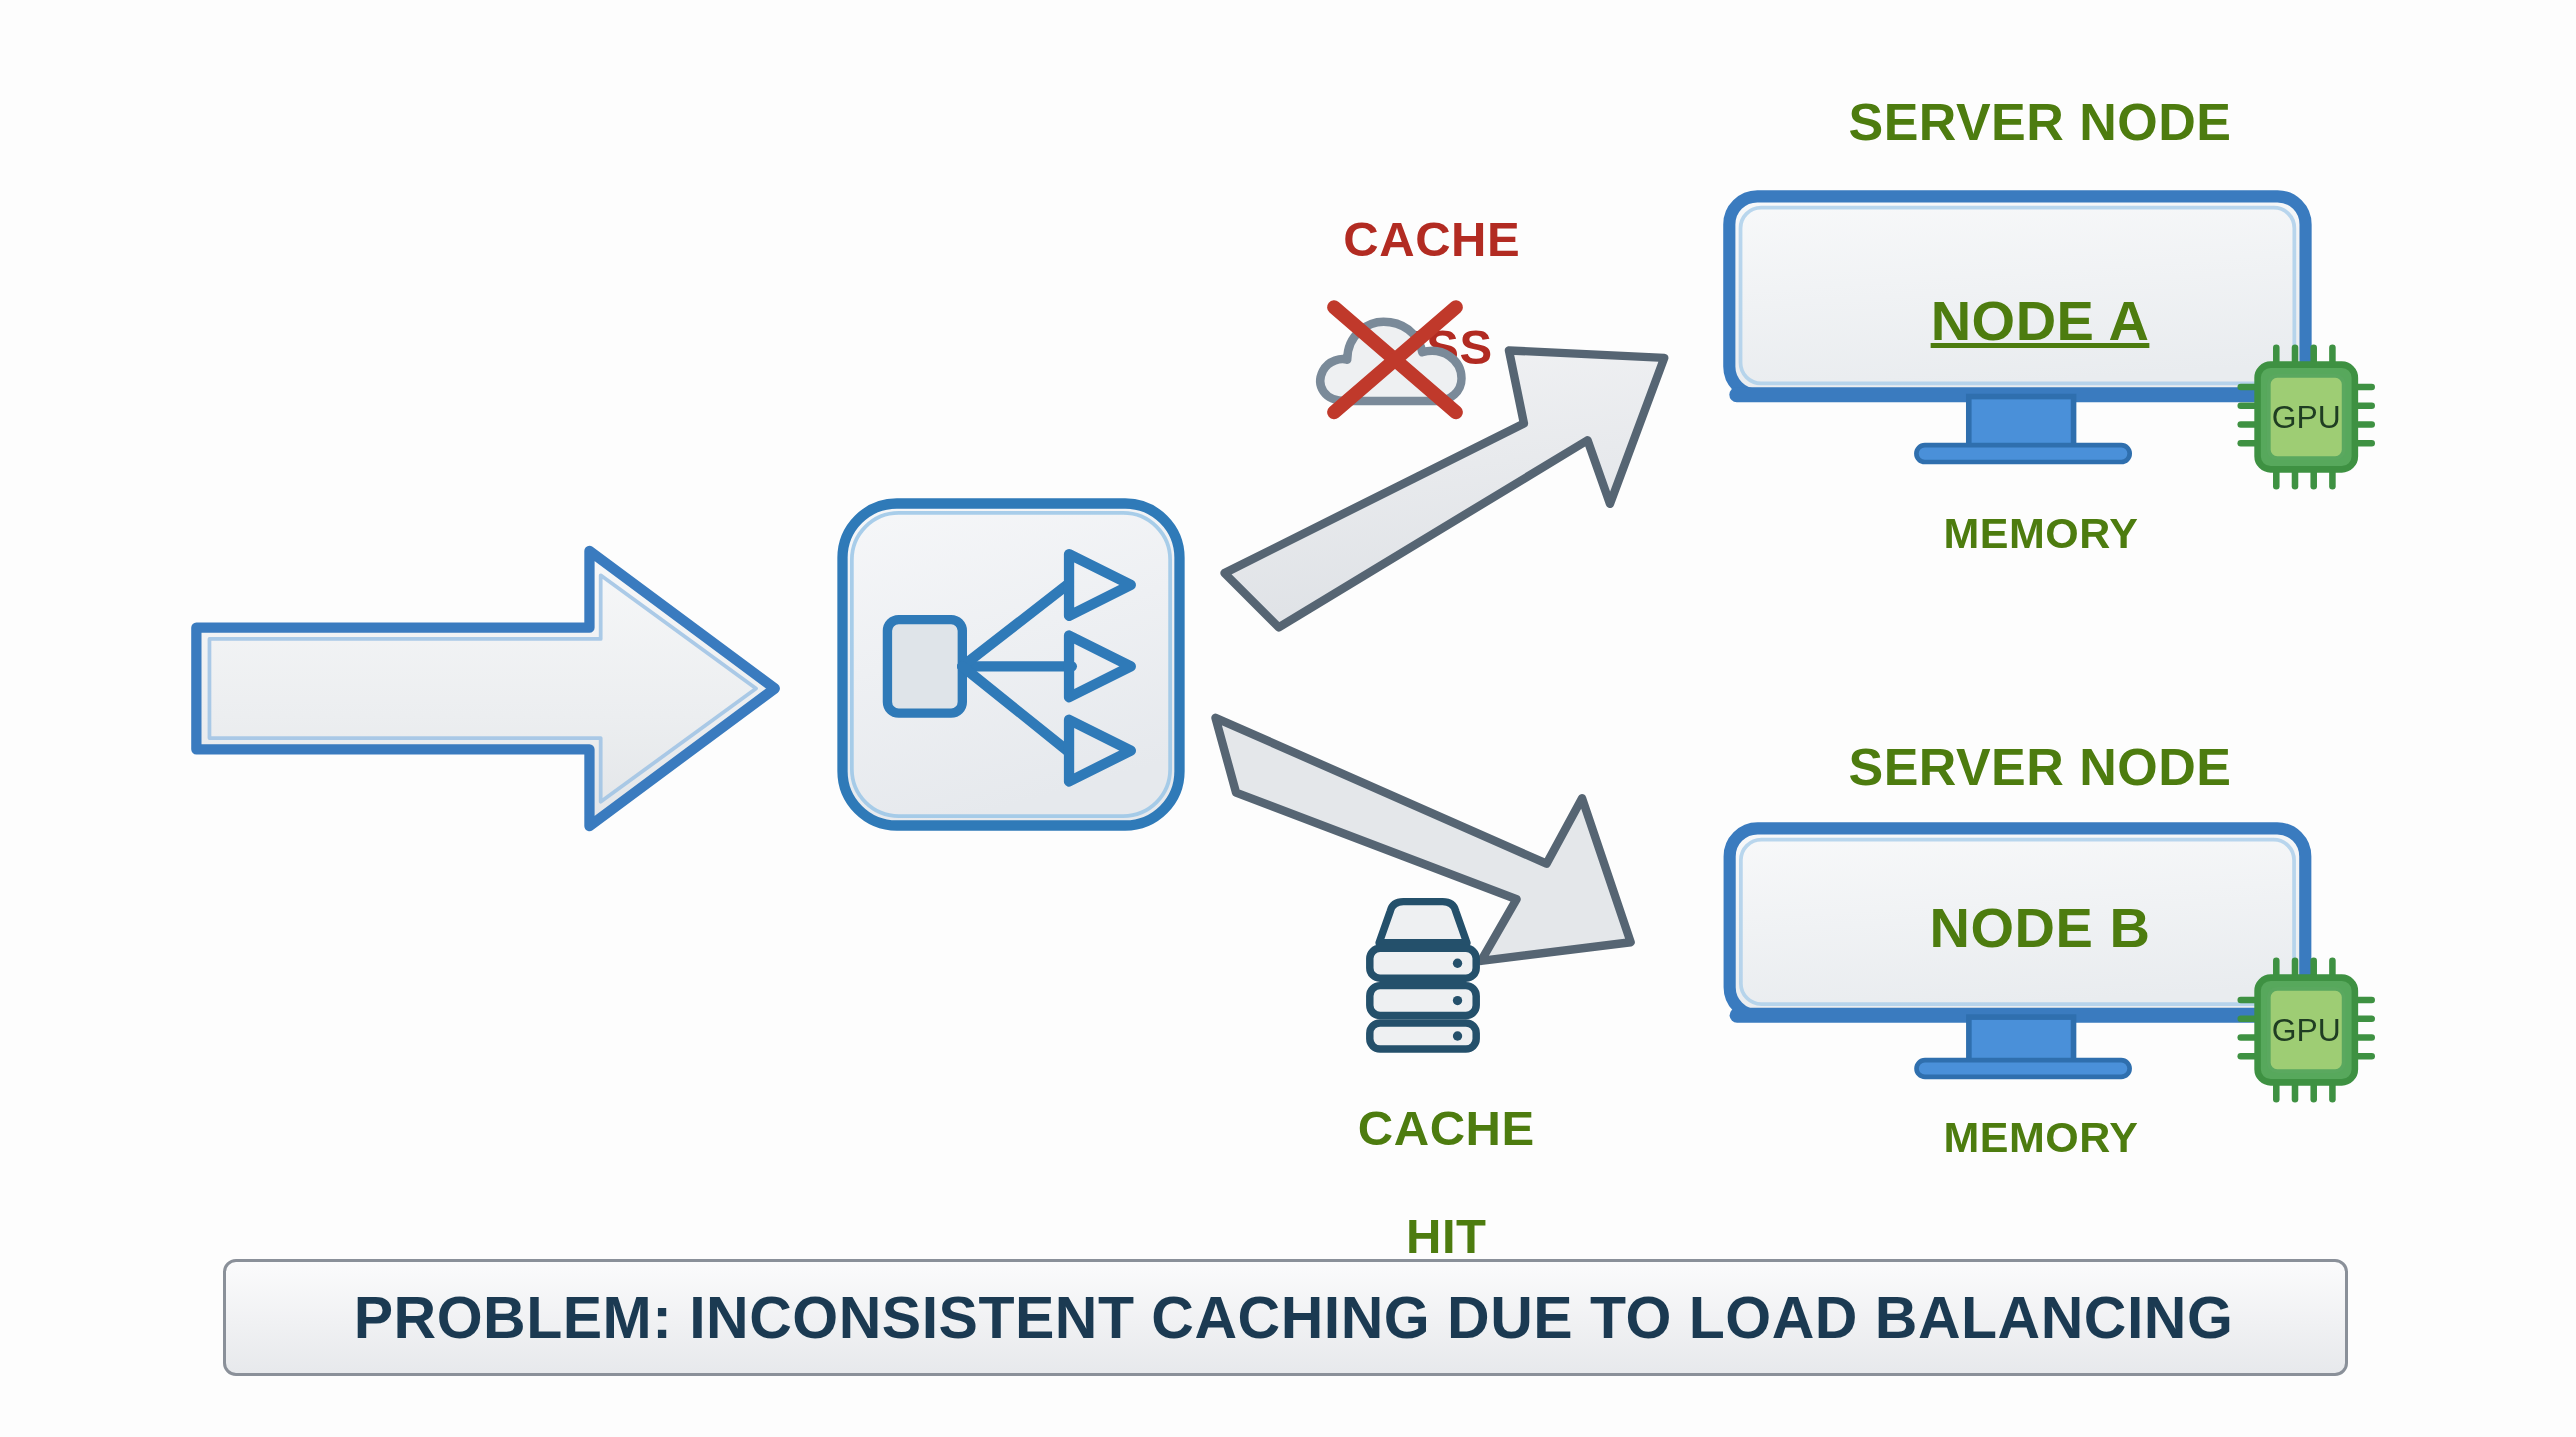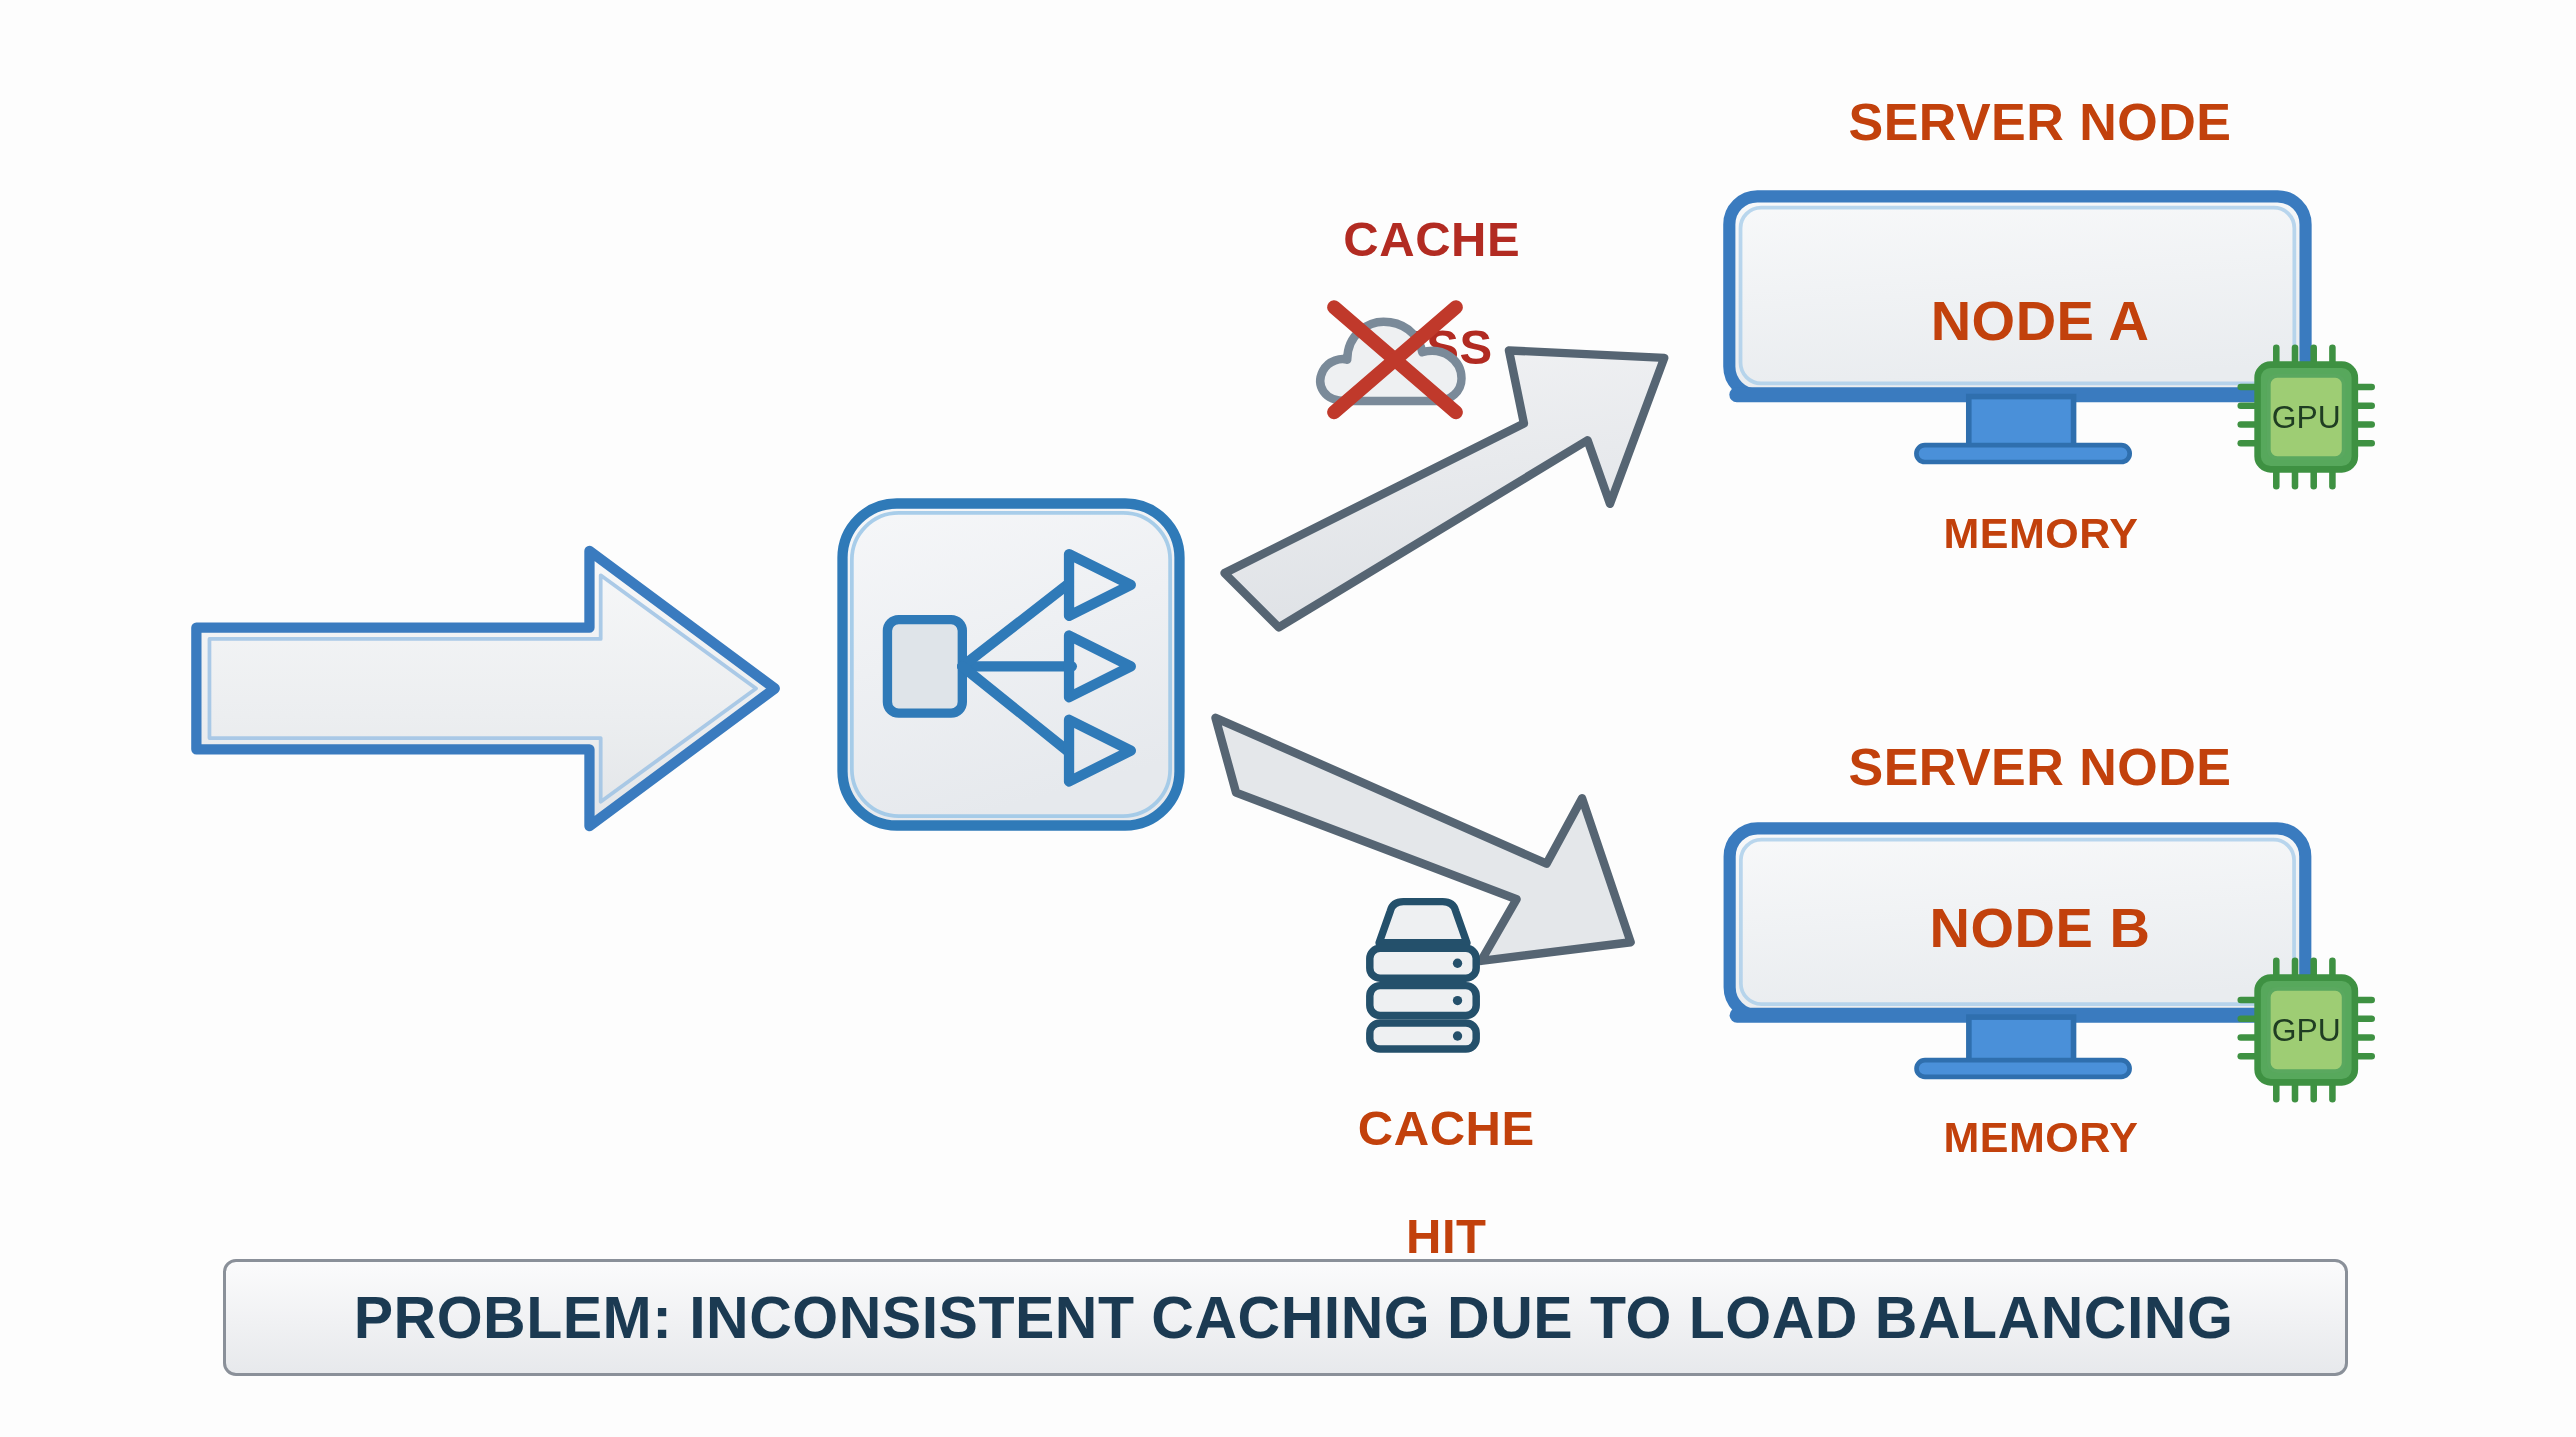--- a/index.html
+++ b/index.html
@@ -11,21 +11,21 @@
     position: relative;
     width: 2576px;
     height: 1438px;
     background: #fdfdfd;
     font-family: "Liberation Sans", sans-serif;
     overflow: hidden;
   }
   .abs { position: absolute; }
 
   .lbl {
-    color: #c2410c;
+    color: #4d7c0f;
     font-weight: bold;
     letter-spacing: 0.5px;
     text-align: center;
     line-height: 1.1;
     white-space: pre;
   }
   .lbl-red { color: #b22b22; }
 
   
   #requests-arrow { left: 187px; top: 534px; width: 599px; height: 309px; }
@@ -50,21 +50,21 @@
   #arrow-top { left: 1217px; top: 309px; width: 524px; height: 328px; }
   #arrow-bottom { left: 1208px; top: 697px; width: 505px; height: 281px; }
 
   
   .node-title { font-size: 52px; }
   .node-screen-label { font-size: 56px; }
   .node-memory { font-size: 43px; }
 
   #nodeA-title { left: 1750px; top: 94px; width: 580px; }
   #nodeA-monitor { left: 1718px; top: 187px; width: 655px; height: 290px; }
-  #nodeA-screen-label { left: 1778px; top: 290px; width: 524px; }
+  #nodeA-screen-label { left: 1778px; top: 290px; width: 524px; text-decoration: underline; }
   #nodeA-gpu { left: 2237px; top: 342px; width: 145px; height: 150px; }
   #nodeA-memory { left: 1835px; top: 510px; width: 412px; }
 
   #nodeB-title { left: 1750px; top: 739px; width: 580px; }
   #nodeB-monitor { left: 1718px; top: 819px; width: 655px; height: 271px; }
   #nodeB-screen-label { left: 1778px; top: 897px; width: 524px; }
   #nodeB-gpu { left: 2237px; top: 955px; width: 145px; height: 150px; }
   #nodeB-memory { left: 1835px; top: 1114px; width: 412px; }
 
   

